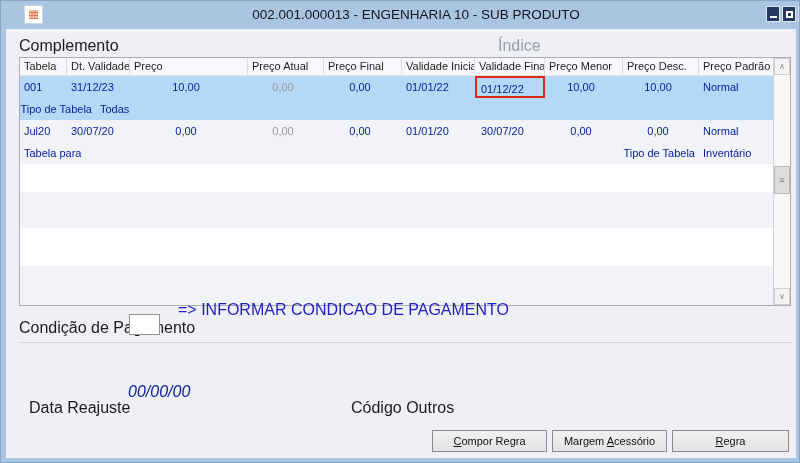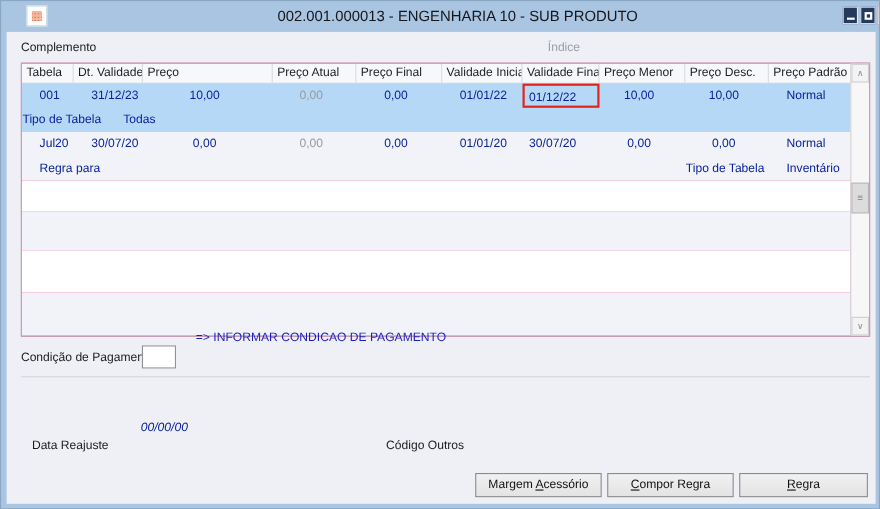--- a/index.html
+++ b/index.html
@@ -27,39 +27,39 @@
   .wc{ width:14px; height:16px; border:1px solid #dde8f2; display:flex; align-items:center; justify-content:center; cursor:default; }
   .wc-dark{ background:#24395c; }
   .wc-min .bar{ width:7px; height:2px; background:#fff; margin-top:6px; }
   .wc-max .box{ width:7px; height:7px; border:2px solid #fff; background:transparent; }
   .wc-close{ background:#cf6c5f; color:#7d120c; font-weight:bold; font-size:11px; line-height:14px; }
   
   .content{
     position:absolute; left:5px; top:28px; width:790px; height:429px;
     background:#eef0f5;
   }
-  .lbl{ position:absolute; font-size:11px; color:#1c1c1c; }
+  .lbl{ position:absolute; font-size:16px; color:#1c1c1c; }
   .lbl-indice{ color:#99a0ad; }
   .navy{ color:#0a239c; }
   .hintblue{ color:#1f1fc1; }
   
   .grid{
     position:absolute; left:13px; top:28px; width:772px; height:249px;
-    background:#ec4899; border:1px solid #abadb3;
+    background:#a21caf; border:1px solid #abadb3;
   }
   .grid-header{ display:flex; height:18px; background:#f7f8fb; border-bottom:1px solid #e2e3e7; }
   .hcell{
     font-size:11px; color:#1e1e1e; line-height:17px; padding-left:4px;
     border-right:1px solid #dadbdf; overflow:hidden; white-space:nowrap;
   }
   .row{ position:relative; }
   .row-sel{ background:#b5d8f7; }
   .row-alt{ background:#f1f3f9; }
   .rline{ display:flex; height:22px; }
-  .cell{ font-size:11px; line-height:22px; color:#0a239c; padding-left:16px; overflow:hidden; white-space:nowrap; }
+  .cell{ font-size:11px; line-height:22px; color:#0a239c; padding-left:4px; overflow:hidden; white-space:nowrap; }
   .num{ text-align:center; padding-left:0; padding-right:6px; }
   .dim{ color:#989aa0; }
   .c0{width:47px}.c1{width:63px}.c2{width:118px}.c3{width:76px}.c4{width:78px}
   .c5{width:73px}.c6{width:70px}.c7{width:78px}.c8{width:76px}.c9{width:75px}
   .cwide{width:603px}
   .tiporight{ text-align:right; padding-right:4px; padding-left:0; }
   .redbox{ border:2px solid #e1251b; padding-left:4px; }
   .stripe{ width:753px; }
   .s-w{ background:#fff; }
   .s-l{ background:#f1f3f9; }
@@ -161,21 +161,21 @@
           <div class="cell c2 num">0,00</div>
           <div class="cell c3 num dim">0,00</div>
           <div class="cell c4 num">0,00</div>
           <div class="cell c5">01/01/20</div>
           <div class="cell c6" style="padding-left:6px;">30/07/20</div>
           <div class="cell c7 num">0,00</div>
           <div class="cell c8 num">0,00</div>
           <div class="cell c9">Normal</div>
         </div>
         <div class="rline">
-          <div class="cell cwide">Regra para</div>
+          <div class="cell cwide">Tabela para</div>
           <div class="cell c8 tiporight">Tipo de Tabela</div>
           <div class="cell c9">Inventário</div>
         </div>
       </div>
 
       <div class="stripe s-w" style="height:28px"></div>
       <div class="stripe s-l" style="height:36px"></div>
       <div class="stripe s-w" style="height:38px"></div>
       <div class="stripe s-l" style="height:39px"></div>
 
@@ -190,19 +190,19 @@
     <input class="cond-input" style="">
     <span class="lbl hintblue" style="left:172px; top:272px;">=&gt; INFORMAR CONDICAO DE PAGAMENTO</span>
 
     <div class="divider"></div>
 
     <span class="lbl" style="left:23px; top:370px;">Data Reajuste</span>
     <span class="lbl navy" style="left:122px; top:354px;font-style:italic;">00/00/00</span>
     <span class="lbl" style="left:345px; top:370px;">Código Outros</span>
 
     <div class="btnrow">
+      <button class="pushbtn"><span></span><u>C</u><span>ompor Regra</span></button>
       <button class="pushbtn"><span>Margem </span><u>A</u><span>cessório</span></button>
-      <button class="pushbtn"><span></span><u>C</u><span>ompor Regra</span></button>
       <button class="pushbtn" style="width:117px"><span></span><u>R</u><span>egra</span></button>
     </div>
 
   </div>
 </div>
 
 </body></html>

